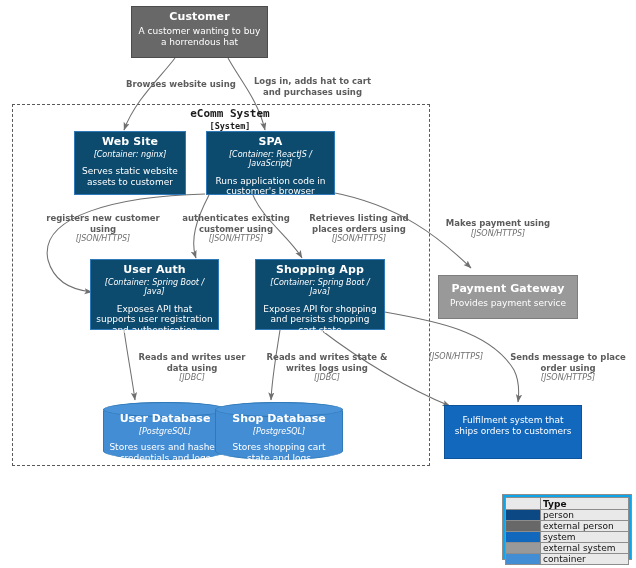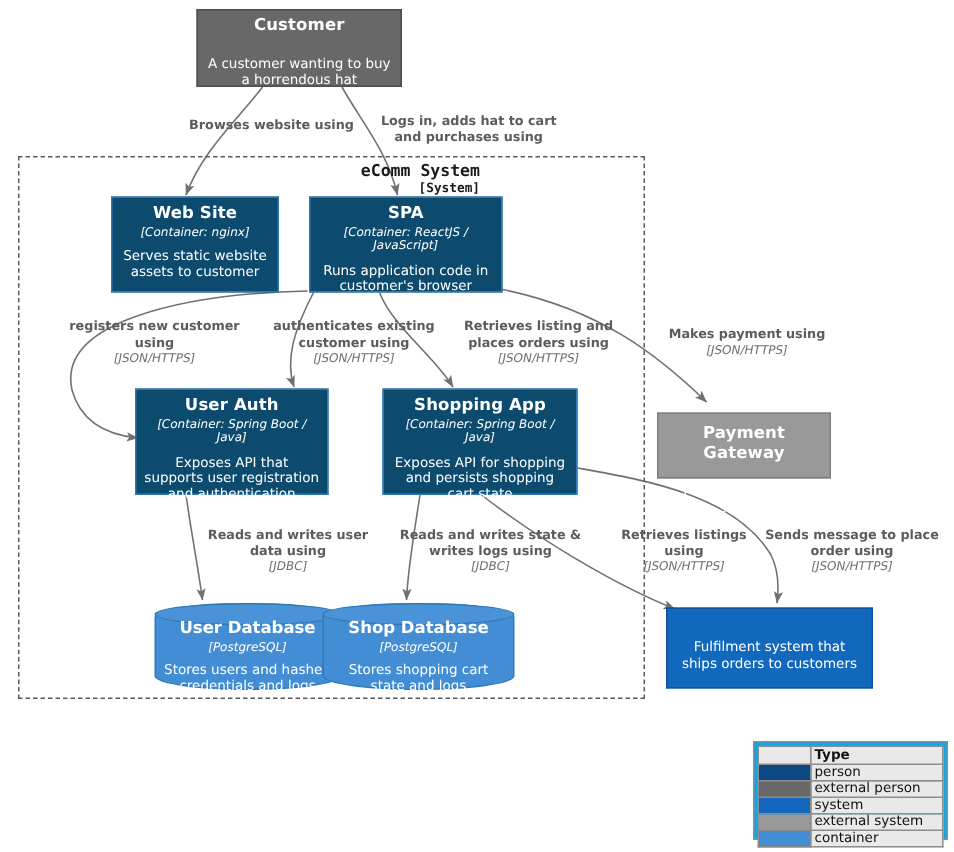--- a/index.html
+++ b/index.html
@@ -46,21 +46,21 @@
     font-style: italic;
     font-size: 8px;
     display: block;
     margin-top: 1px;
   }
   .node .n-desc {
     font-size: 9px;
     display: block;
     margin-top: 7px;
   }
-  .node.no-tech .n-desc { margin-top: 14px; }
+  .node.no-tech .n-desc { margin-top: 2px; }
 
   .t-external-person {
     background: #686868;
     border: 1px solid #4c4c4c;
   }
   .t-container {
     background: #0c4a6e;
     border: 1px solid #3079b8;
   }
   .t-external-system {
@@ -105,21 +105,21 @@
 
   
   .boundary {
     position: absolute;
     box-sizing: border-box;
     border: 1px dashed #5a5a5a;
     background: transparent;
   }
   .boundary-label {
     position: absolute;
-    text-align: right;
+    text-align: center;
     color: #1a1a1a;
     font-family: "DejaVu Sans Mono", monospace;
     font-weight: bold;
     font-size: 11px;
     line-height: 1.25;
     white-space: nowrap;
   }
   .boundary-label .b-type {
     display: block;
     font-size: 8.5px;
@@ -240,21 +240,21 @@
     <span class="n-tech">[Container: Spring Boot / Java]</span>
     <span class="n-desc">Exposes API that supports user registration and authentication</span>
   </div>
 
   <div class="node t-container" style="left:255px; top:259px; width:130px; height:71px;">
     <span class="n-title">Shopping App</span>
     <span class="n-tech">[Container: Spring Boot / Java]</span>
     <span class="n-desc">Exposes API for shopping and persists shopping cart state</span>
   </div>
 
-  <div class="node t-external-system no-tech" style="left:438px; top:275px; width:116px; height:44px; padding-top:7px;">
+  <div class="node t-external-system no-tech" style="left:438px; top:275px; width:140px; height:44px; padding-top:7px;">
     <span class="n-title">Payment Gateway</span>
     <span class="n-desc">Provides payment service</span>
   </div>
 
   <div class="db" style="left:75px; top:402px; width:124px; height:58px;margin-left:28px;">
     <span class="n-title">User Database</span>
     <span class="n-tech">[PostgreSQL]</span>
     <span class="n-desc">Stores users and hashed credentials and logs</span>
   </div>
 
@@ -302,21 +302,20 @@
     <span>Reads and writes user data using</span>
     <span class="e-tech">[JDBC]</span>
   </div>
 
   <div class="edge-label" style="left:266px; top:352px; width:122px;">
     <span>Reads and writes state &amp; writes logs using</span>
     <span class="e-tech">[JDBC]</span>
   </div>
 
   <div class="edge-label" style="left:411px; top:352px; width:90px;">
-    <span>Retrieves listings using</span>
     <span class="e-tech">[JSON/HTTPS]</span>
   </div>
 
   <div class="edge-label" style="left:508px; top:352px; width:120px;">
     <span>Sends message to place order using</span>
     <span class="e-tech">[JSON/HTTPS]</span>
   </div>
 
   <div class="legend" style="left:502px; top:494px; width:130px; height:66px;">
     <table>

